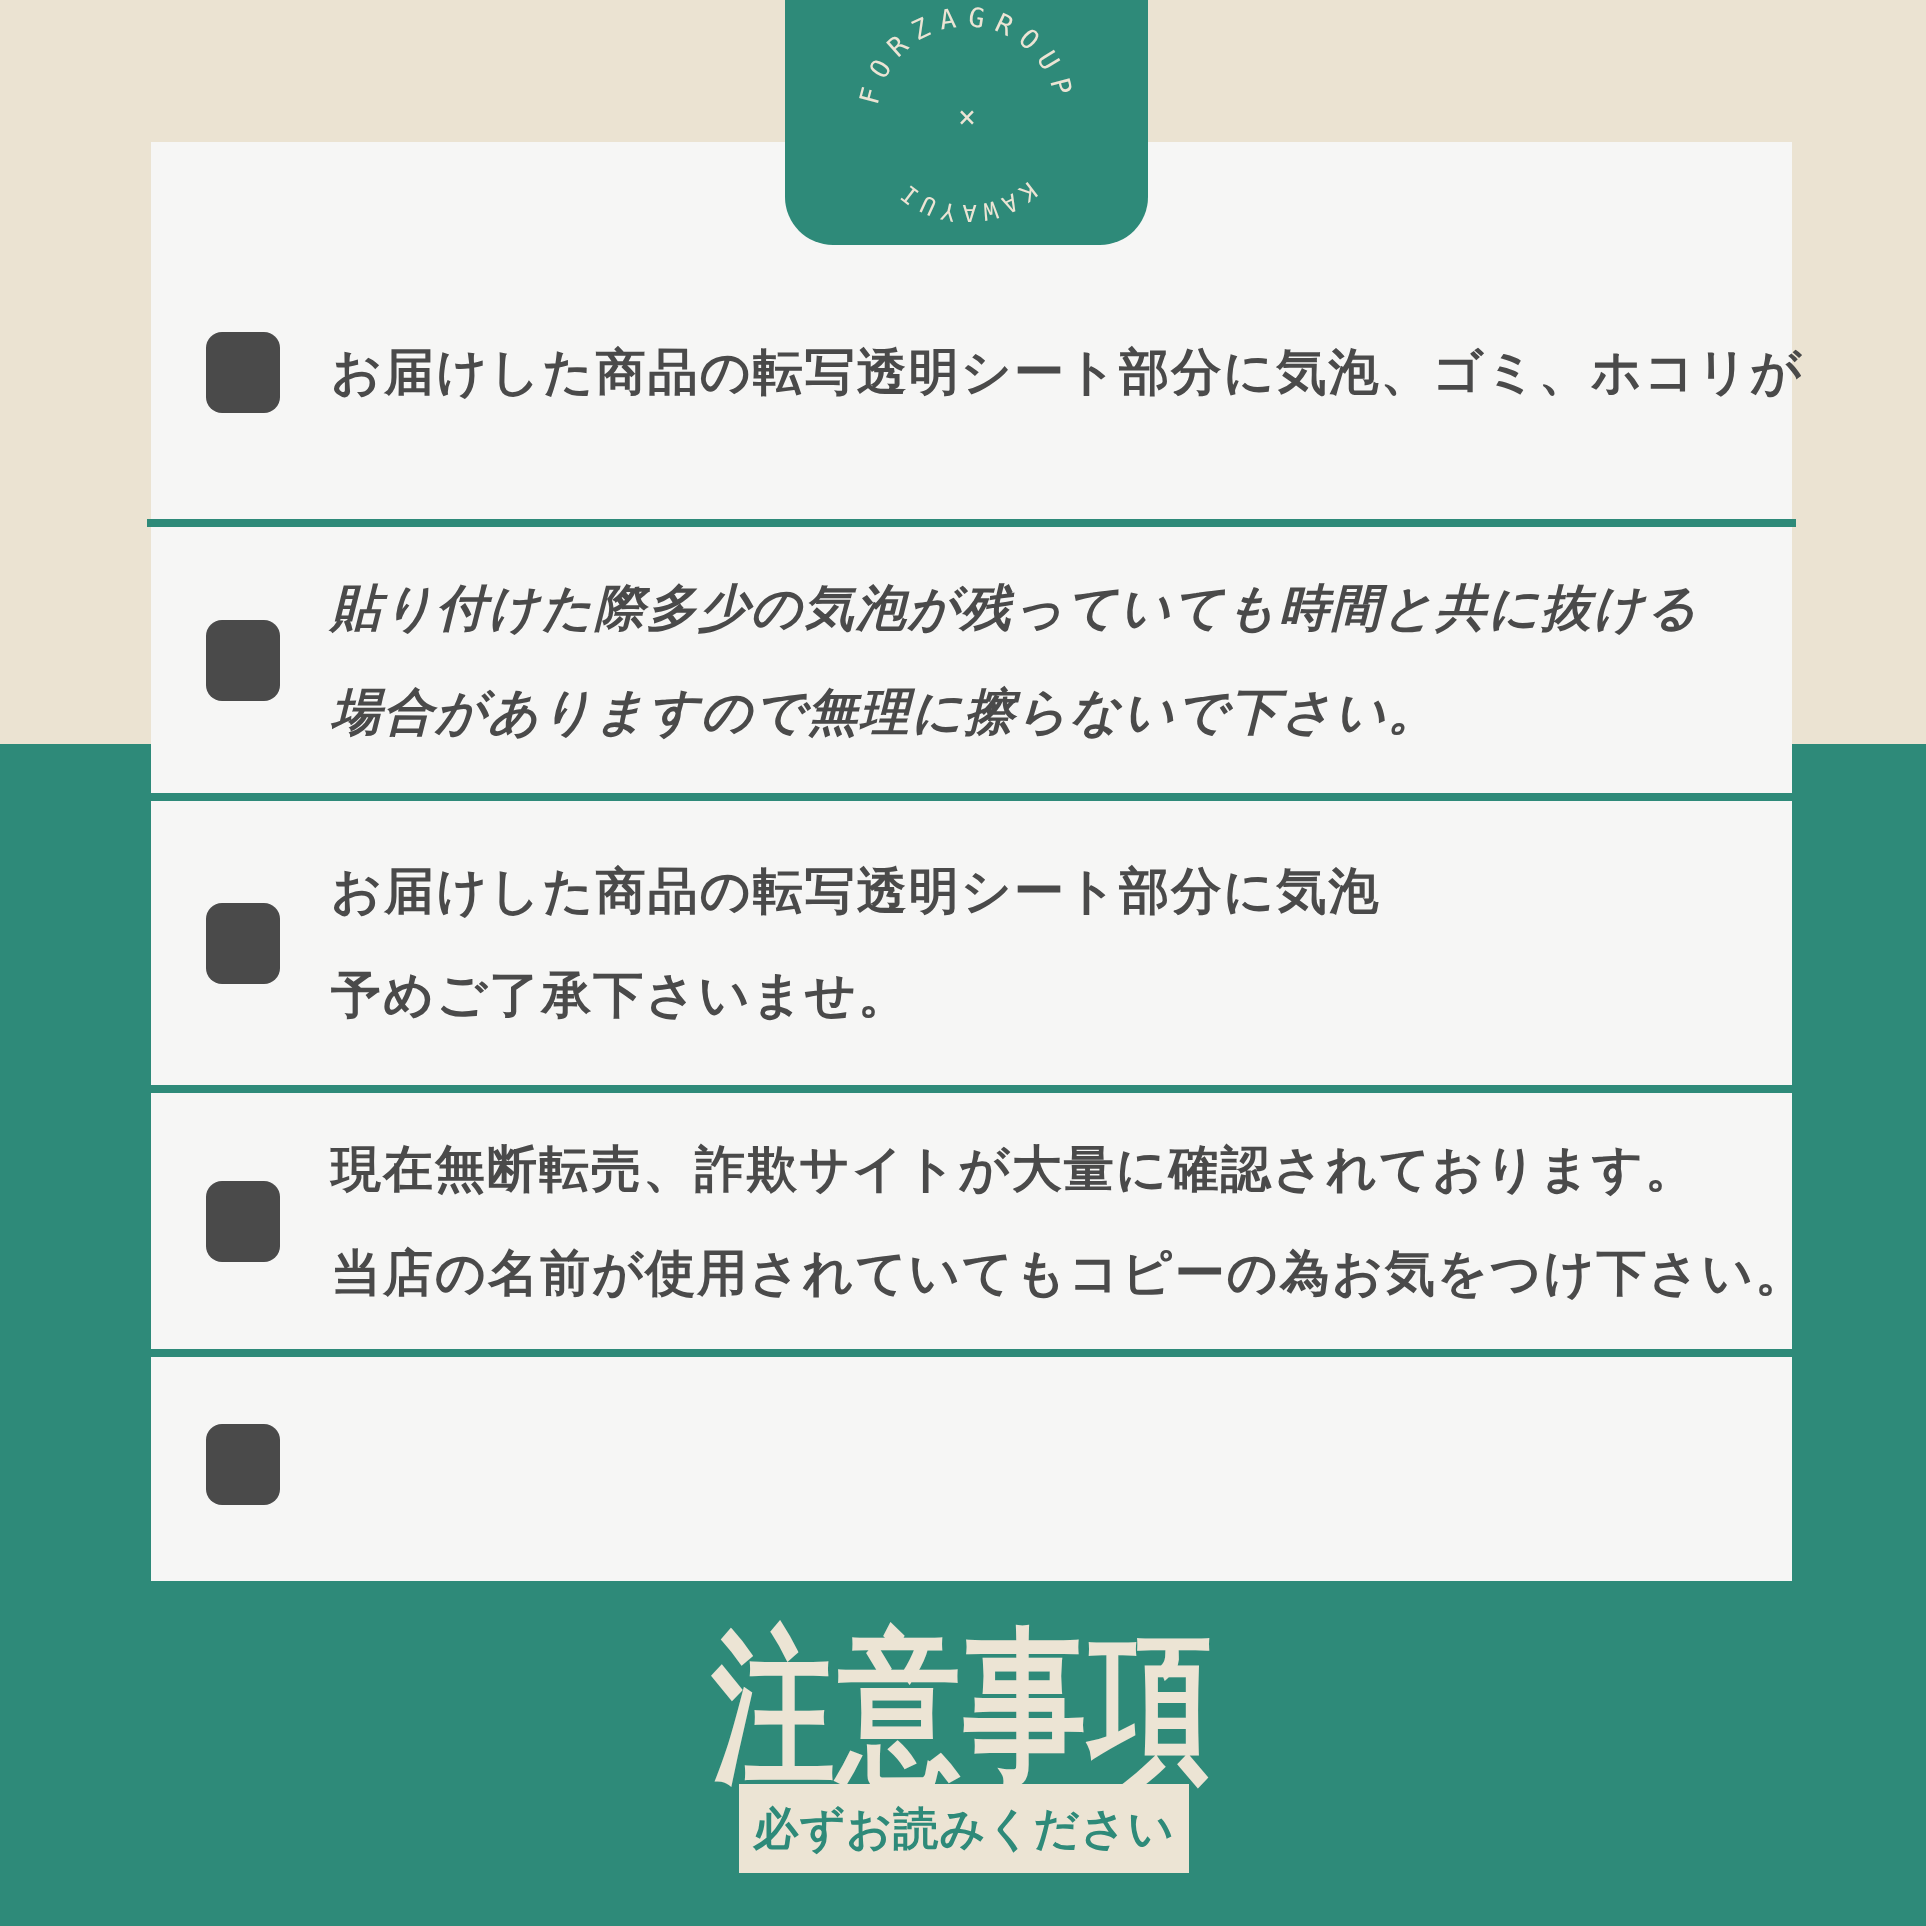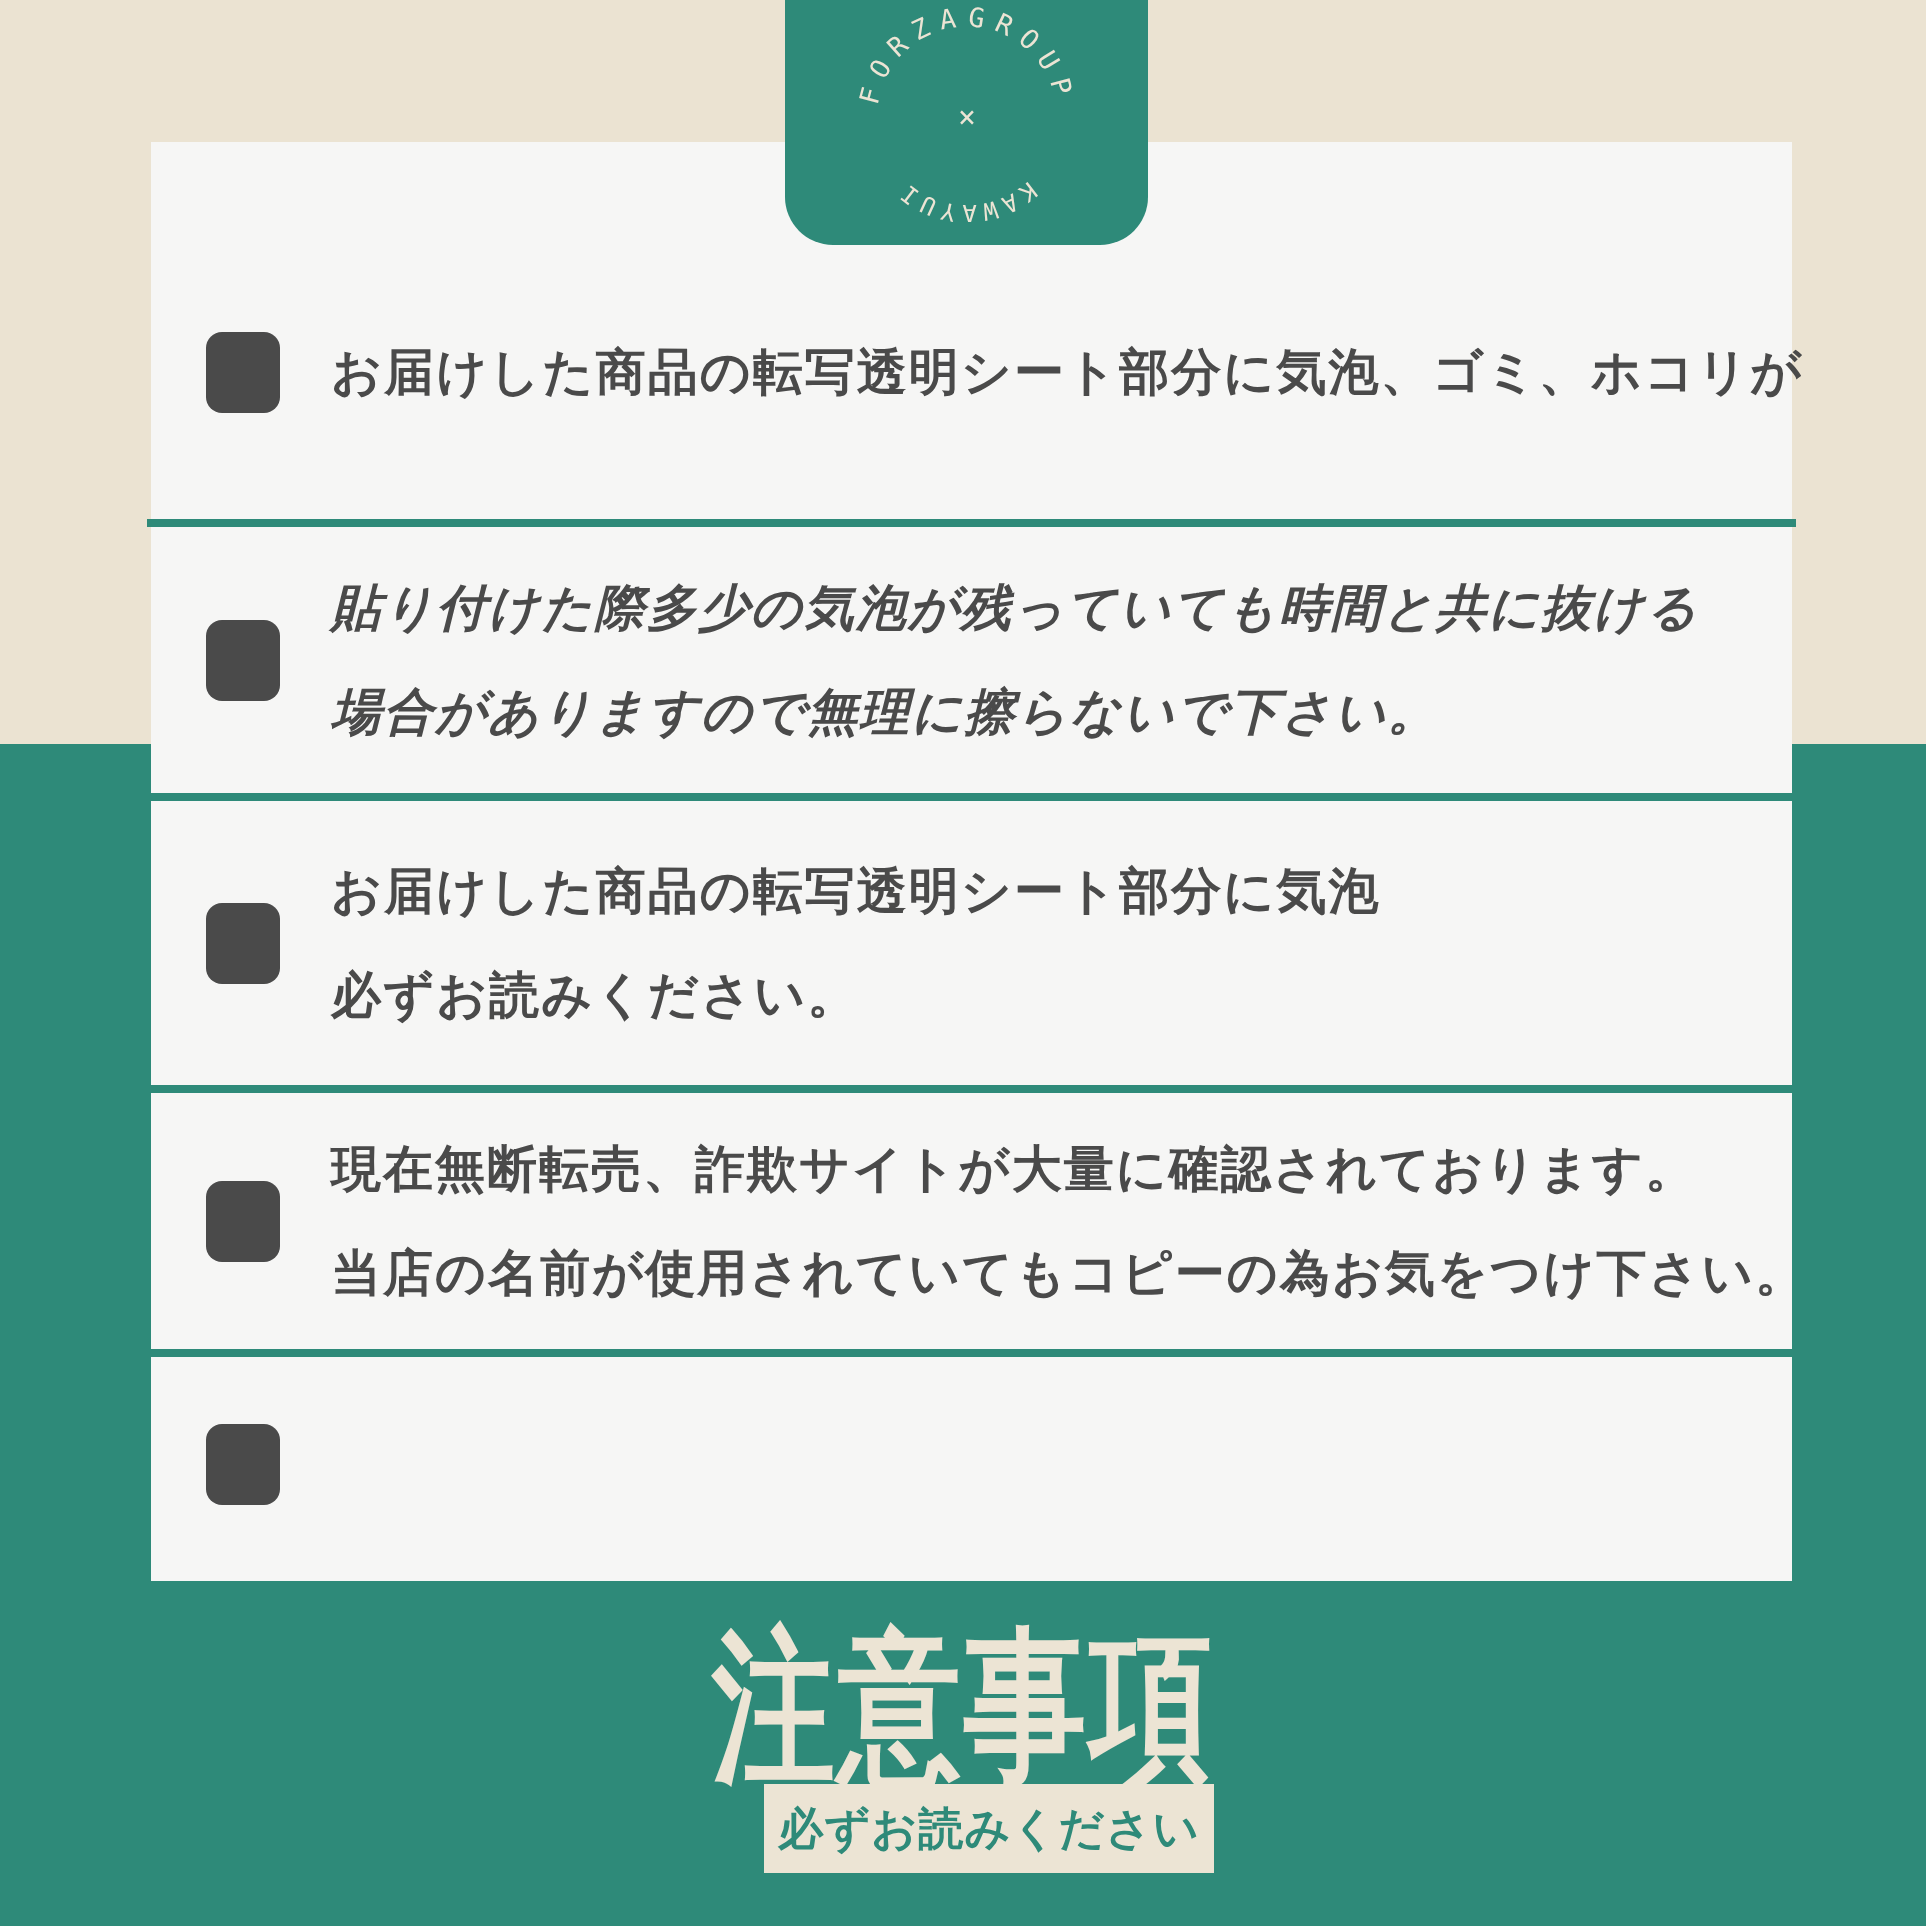--- a/index.html
+++ b/index.html
@@ -52,21 +52,21 @@
   
   .footer-title{
     position:absolute;top:1612px;left:0;width:1927px;
     text-align:center;color:#ece4d4;
     font-size:166px;line-height:1.15;font-weight:900;letter-spacing:4px;
     transform:scaleX(0.74);transform-origin:center;
     white-space:nowrap;
   }
   .footer-badge{
     position:absolute;top:1784px;left:739px;width:450px;height:89px;
-    background:#ece4d4;display:flex;align-items:center;justify-content:center;margin-left:25px;
+    background:#ece4d4;display:flex;align-items:center;justify-content:center;
   }
   .footer-badge-text{
     color:#2e8a79;font-size:45px;font-weight:900;letter-spacing:1px;
     white-space:nowrap;
   }
 </style>
 </head>
 <body>
 
 <div class="bg-top"></div>
@@ -89,21 +89,21 @@
       <div class="line">場合がありますので無理に擦らないで下さい。</div>
     </div>
   </section>
 
   <div class="divider"></div>
 
   <section class="notice s3">
     <div class="checkbox"></div>
     <div class="lines">
       <div class="line">お届けした商品の転写透明シート部分に気泡</div>
-      <div class="line">必ずお読みください。</div>
+      <div class="line">予めご了承下さいませ。</div>
     </div>
   </section>
 
   <div class="divider"></div>
 
   <section class="notice s4">
     <div class="checkbox"></div>
     <div class="lines">
       <div class="line">現在無断転売、詐欺サイトが大量に確認されております。</div>
       <div class="line">当店の名前が使用されていてもコピーの為お気をつけ下さい。</div>

